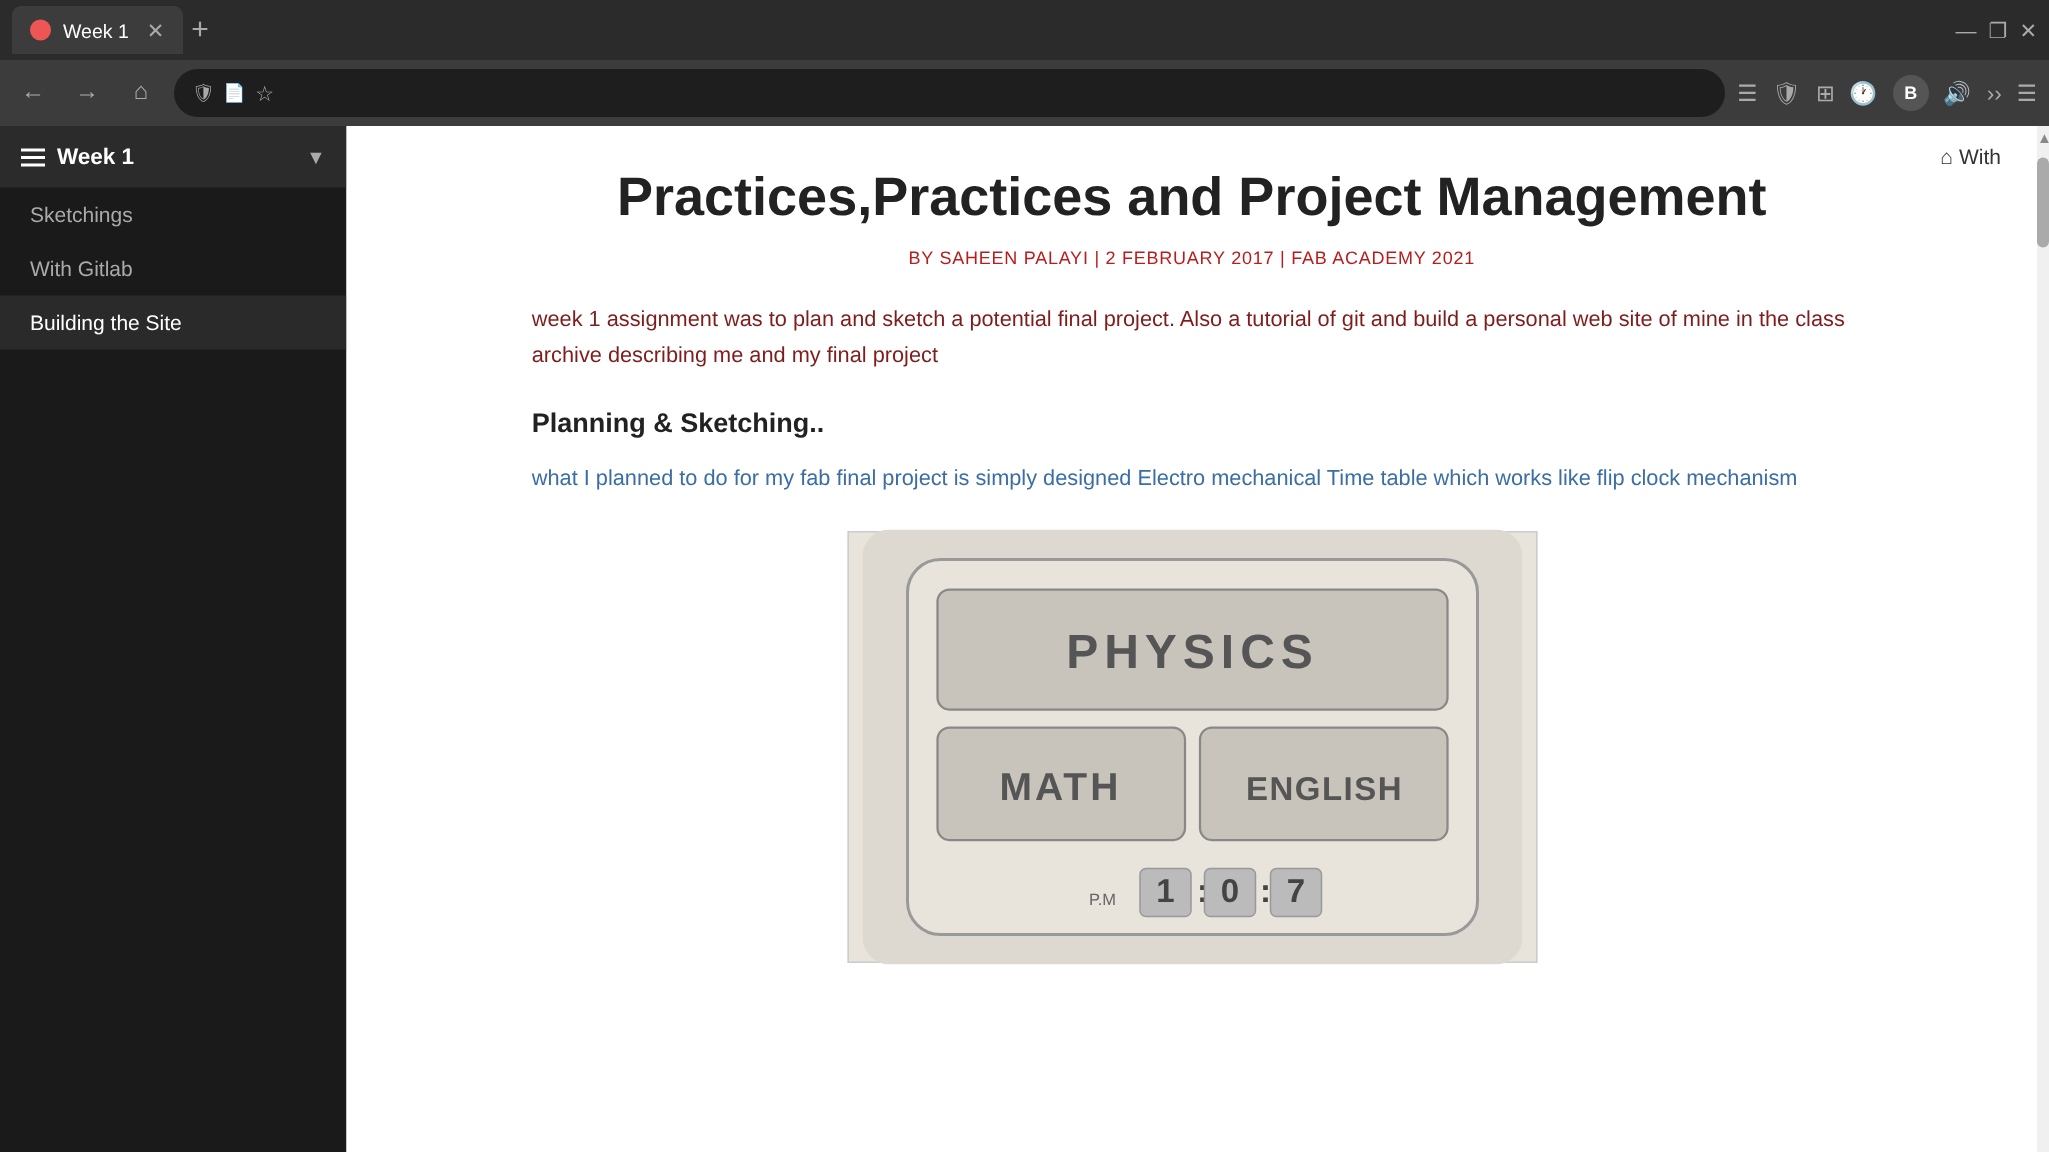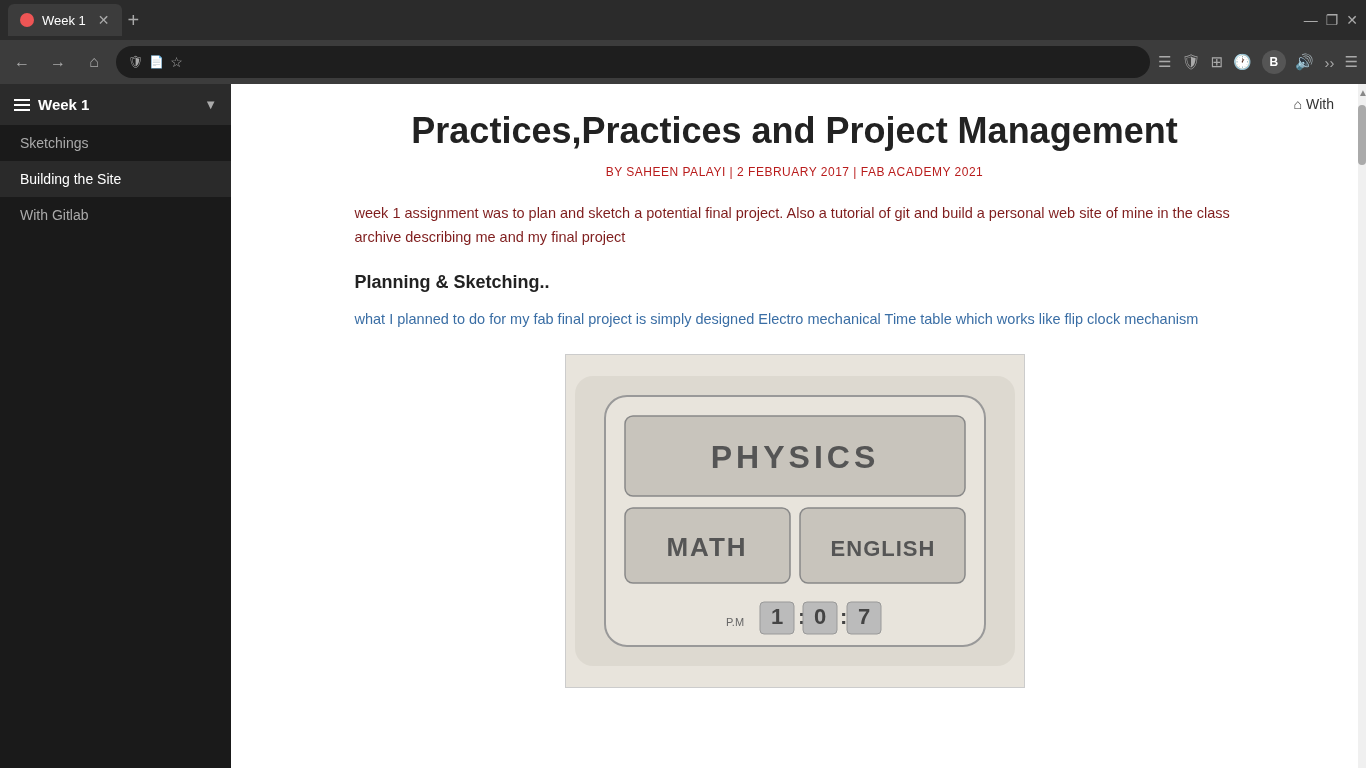--- a/index.html
+++ b/index.html
@@ -243,21 +243,21 @@
       margin-bottom: 22px;
     }
     .sketch-wrapper {
       display: flex;
       justify-content: center;
       margin-top: 10px;
     }
     
     .sketch-svg-wrap {
       width: 460px;
-      height: 334px;
+      height: 288px;
       background: #e8e4dc;
       border: 1px solid #ccc;
       display: flex;
       align-items: center;
       justify-content: center;
     }
 
     
     .content-area::-webkit-scrollbar { width: 8px; }
     .content-area::-webkit-scrollbar-thumb { background: #ccc; border-radius: 4px; }
@@ -334,22 +334,22 @@
         <div class="hamburger-icon">
           <span></span>
             <span></span>
             <span></span>
         </div>
         <span>Week 1</span>
       </div>
       <span class="sidebar-chevron">▼</span>
     </div>
     <div class="sidebar-nav-item">Sketchings</div>
+    <div class="sidebar-nav-item">With Gitlab</div>
     <div class="sidebar-nav-item active">Building the Site</div>
-    <div class="sidebar-nav-item">With Gitlab</div>
   </div>
 
   <div class="content-area">
     <div class="content-inner">
 
       <a class="home-link">
         <span class="home-icon">⌂</span>
         <span>With</span>
       </a>
 

